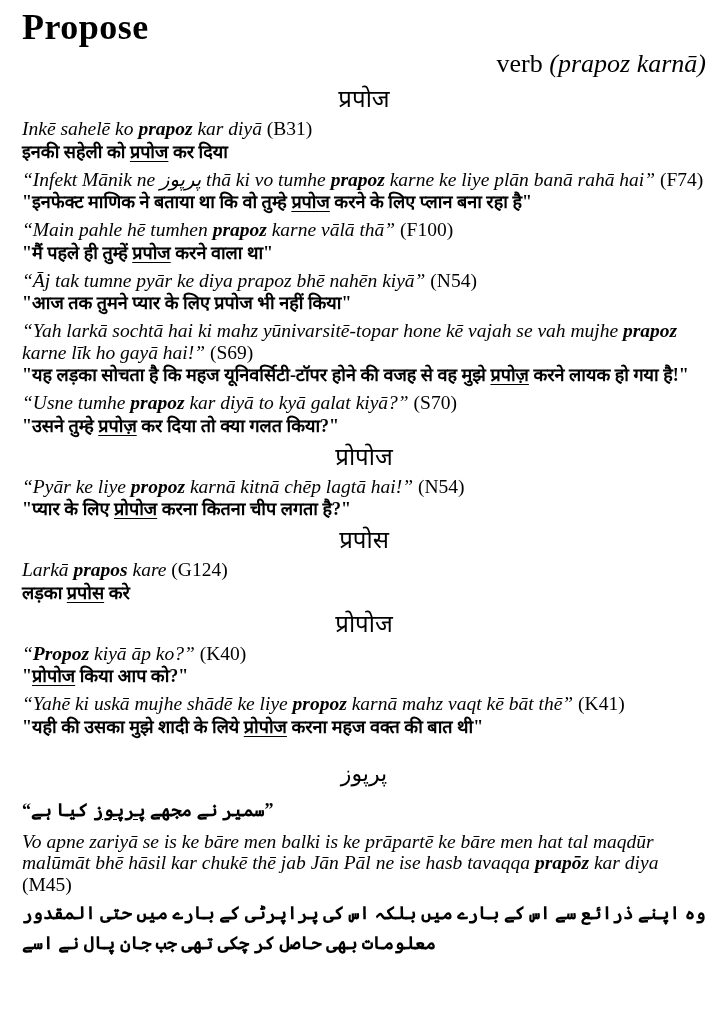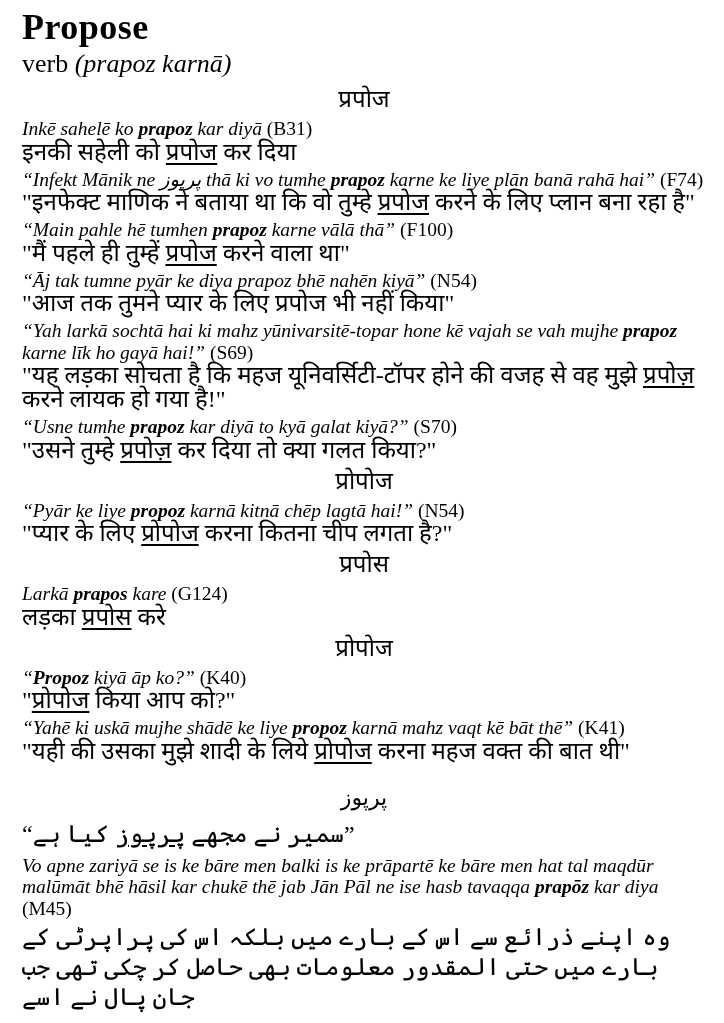--- a/index.html
+++ b/index.html
@@ -11,21 +11,21 @@
   }
   .page { padding:6px 18px 0 22px; }
 
   .title {
     text-align:left;
     font-size:36px; font-weight:bold;
     line-height:42px;
     letter-spacing:0.5px;
   }
   .subtitle {
-    text-align:left;
+    text-align:right;
     font-size:26px; line-height:32px;
   }
   .subtitle .paren { font-style:italic; }
 
   .section-heading {
     text-align:center;
     font-size:24px; font-weight:normal;
     line-height:28px;
     margin:5px 0 5px;
   }
@@ -38,21 +38,21 @@
   .entry { margin-bottom:5px; }
   .entry.ur { margin-bottom:6px; }
 
   .roman {
     font-size:19.5px; font-style:italic;
     line-height:21.5px;
   }
   .roman .b { font-weight:bold; }
   .roman .ref { font-style:normal; }
 
-  .native { font-size:24px; }
+  .native { font-size:18px;font-weight:bold; }
   .native.hi { line-height:24px; }
   .native.ur {
     direction:rtl; text-align:left;
     line-height:30px;
     margin-top:3px;
   }
   .u { text-decoration:underline; text-underline-offset:3px; }
 </style>
 </head>
 <body>

